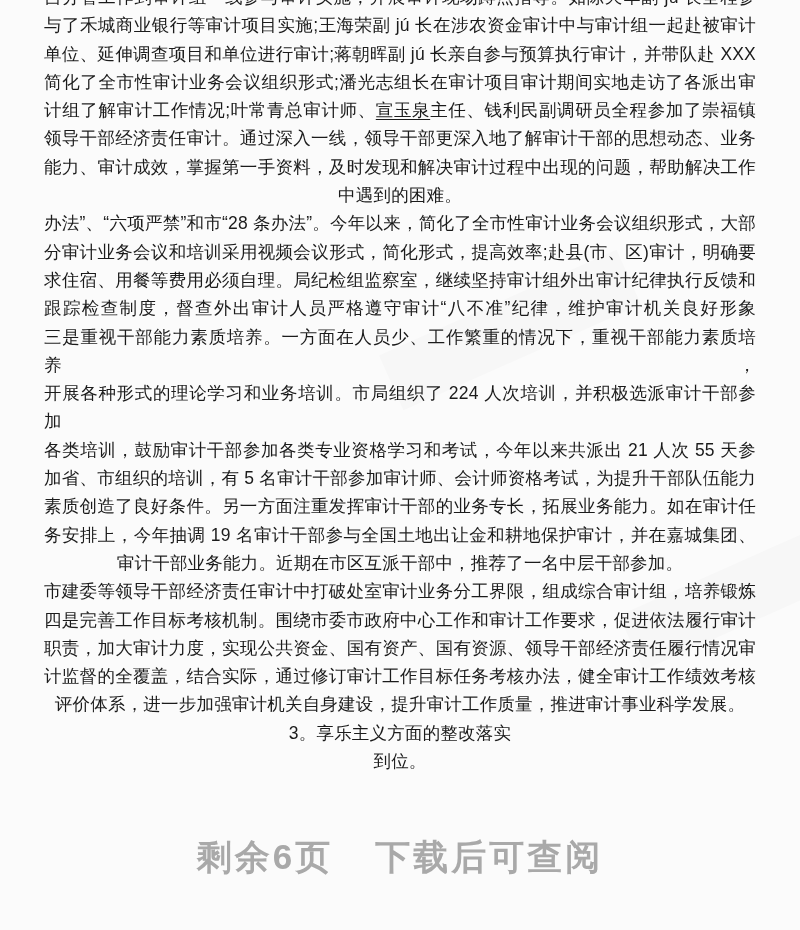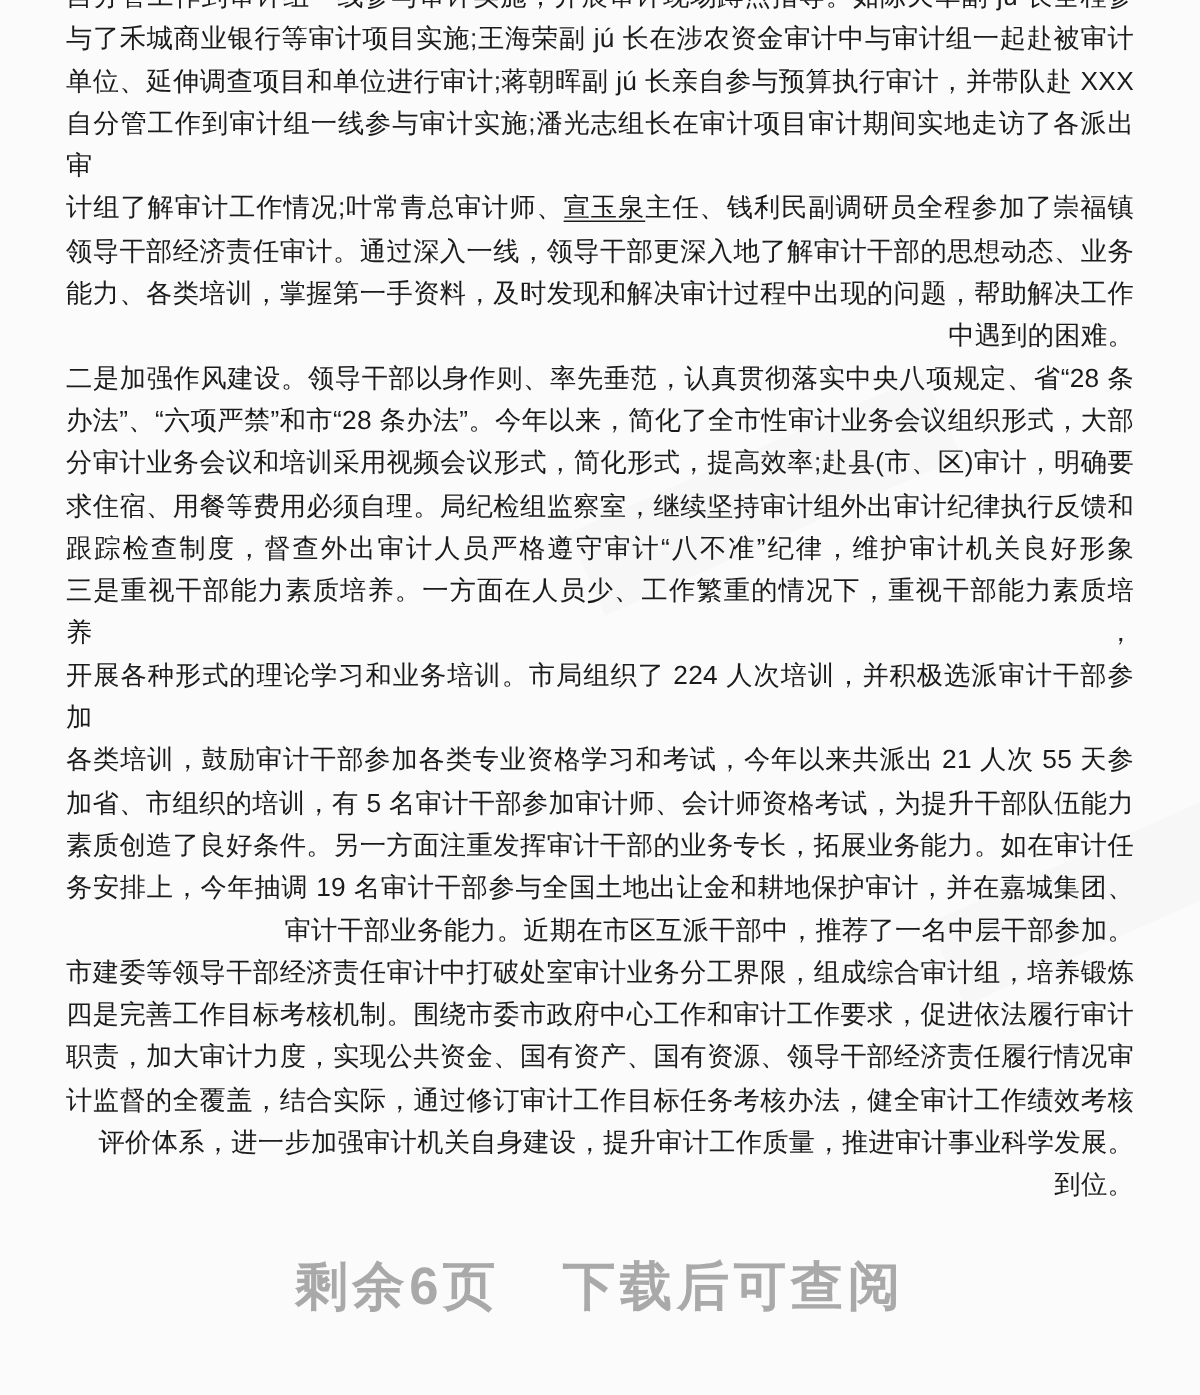--- a/index.html
+++ b/index.html
@@ -26,21 +26,21 @@
     font-size: 17.5px;
     line-height: 28.3px;
     letter-spacing: 0.2px;
   }
   .line { white-space: nowrap; white-space: normal; }
   .line.fill {
     text-align: justify;
     text-align-last: justify;
   }
   .line.end {
-    text-align: right;
+    text-align: center;
   }
   .uname {
     text-decoration: underline;
     text-underline-offset: 3px;
     font-family: Liberation Serif, serif;
   }
   .footer-note {
     position: absolute;
     top: 834px;
     left: 0;
@@ -69,44 +69,44 @@
 
 <div class="page">
 
   <div class="watermark wm1"></div>
   <div class="watermark wm2"></div>
 
   <div class="text-block">
     <div class="line fill">自分管工作到审计组一线参与审计实施，开展审计现场蹲点指导。如陈天华副 jú 长全程参</div>
     <div class="line fill">与了禾城商业银行等审计项目实施;王海荣副 jú 长在涉农资金审计中与审计组一起赴被审计</div>
     <div class="line fill">单位、延伸调查项目和单位进行审计;蒋朝晖副 jú 长亲自参与预算执行审计，并带队赴 XXX</div>
-    <div class="line fill">自分管工作到审计组一线参与审计实施;潘光志组长在审计项目审计期间实地走访了各派出审</div>
+    <div class="line fill">简化了全市性审计业务会议组织形式;潘光志组长在审计项目审计期间实地走访了各派出审</div>
     <div class="line fill">
       <span>计组了解审计工作情况;叶常青总审计师、</span><span class="uname">宣玉泉</span><span>主任、钱利民副调研员全程参加了崇福镇</span>
     </div>
     <div class="line fill">领导干部经济责任审计。通过深入一线，领导干部更深入地了解审计干部的思想动态、业务</div>
-    <div class="line fill">能力、各类培训，掌握第一手资料，及时发现和解决审计过程中出现的问题，帮助解决工作</div>
+    <div class="line fill">能力、审计成效，掌握第一手资料，及时发现和解决审计过程中出现的问题，帮助解决工作</div>
     <div class="line end">中遇到的困难。</div>
-    <div class="line fill">二是加强作风建设。领导干部以身作则、率先垂范，认真贯彻落实中央八项规定、省“28 条</div>
     <div class="line fill">办法”、“六项严禁”和市“28 条办法”。今年以来，简化了全市性审计业务会议组织形式，大部</div>
     <div class="line fill">分审计业务会议和培训采用视频会议形式，简化形式，提高效率;赴县(市、区)审计，明确要</div>
     <div class="line fill">求住宿、用餐等费用必须自理。局纪检组监察室，继续坚持审计组外出审计纪律执行反馈和</div>
     <div class="line fill">跟踪检查制度，督查外出审计人员严格遵守审计“八不准”纪律，维护审计机关良好形象</div>
     <div class="line fill">三是重视干部能力素质培养。一方面在人员少、工作繁重的情况下，重视干部能力素质培养，</div>
     <div class="line fill">开展各种形式的理论学习和业务培训。市局组织了 224 人次培训，并积极选派审计干部参加</div>
     <div class="line fill">各类培训，鼓励审计干部参加各类专业资格学习和考试，今年以来共派出 21 人次 55 天参</div>
     <div class="line fill">加省、市组织的培训，有 5 名审计干部参加审计师、会计师资格考试，为提升干部队伍能力</div>
     <div class="line fill">素质创造了良好条件。另一方面注重发挥审计干部的业务专长，拓展业务能力。如在审计任</div>
     <div class="line fill">务安排上，今年抽调 19 名审计干部参与全国土地出让金和耕地保护审计，并在嘉城集团、</div>
     <div class="line end">审计干部业务能力。近期在市区互派干部中，推荐了一名中层干部参加。</div>
     <div class="line fill">市建委等领导干部经济责任审计中打破处室审计业务分工界限，组成综合审计组，培养锻炼</div>
     <div class="line fill">四是完善工作目标考核机制。围绕市委市政府中心工作和审计工作要求，促进依法履行审计</div>
     <div class="line fill">职责，加大审计力度，实现公共资金、国有资产、国有资源、领导干部经济责任履行情况审</div>
     <div class="line fill">计监督的全覆盖，结合实际，通过修订审计工作目标任务考核办法，健全审计工作绩效考核</div>
     <div class="line end">评价体系，进一步加强审计机关自身建设，提升审计工作质量，推进审计事业科学发展。</div>
+    <div class="line end">3。享乐主义方面的整改落实</div>
     <div class="line end">到位。</div>
   </div>
 
   <div class="footer-note">
     <span>剩余6页</span><span class="gap">下载后可查阅</span>
   </div>
 
 </div>
 
 </body></html>

